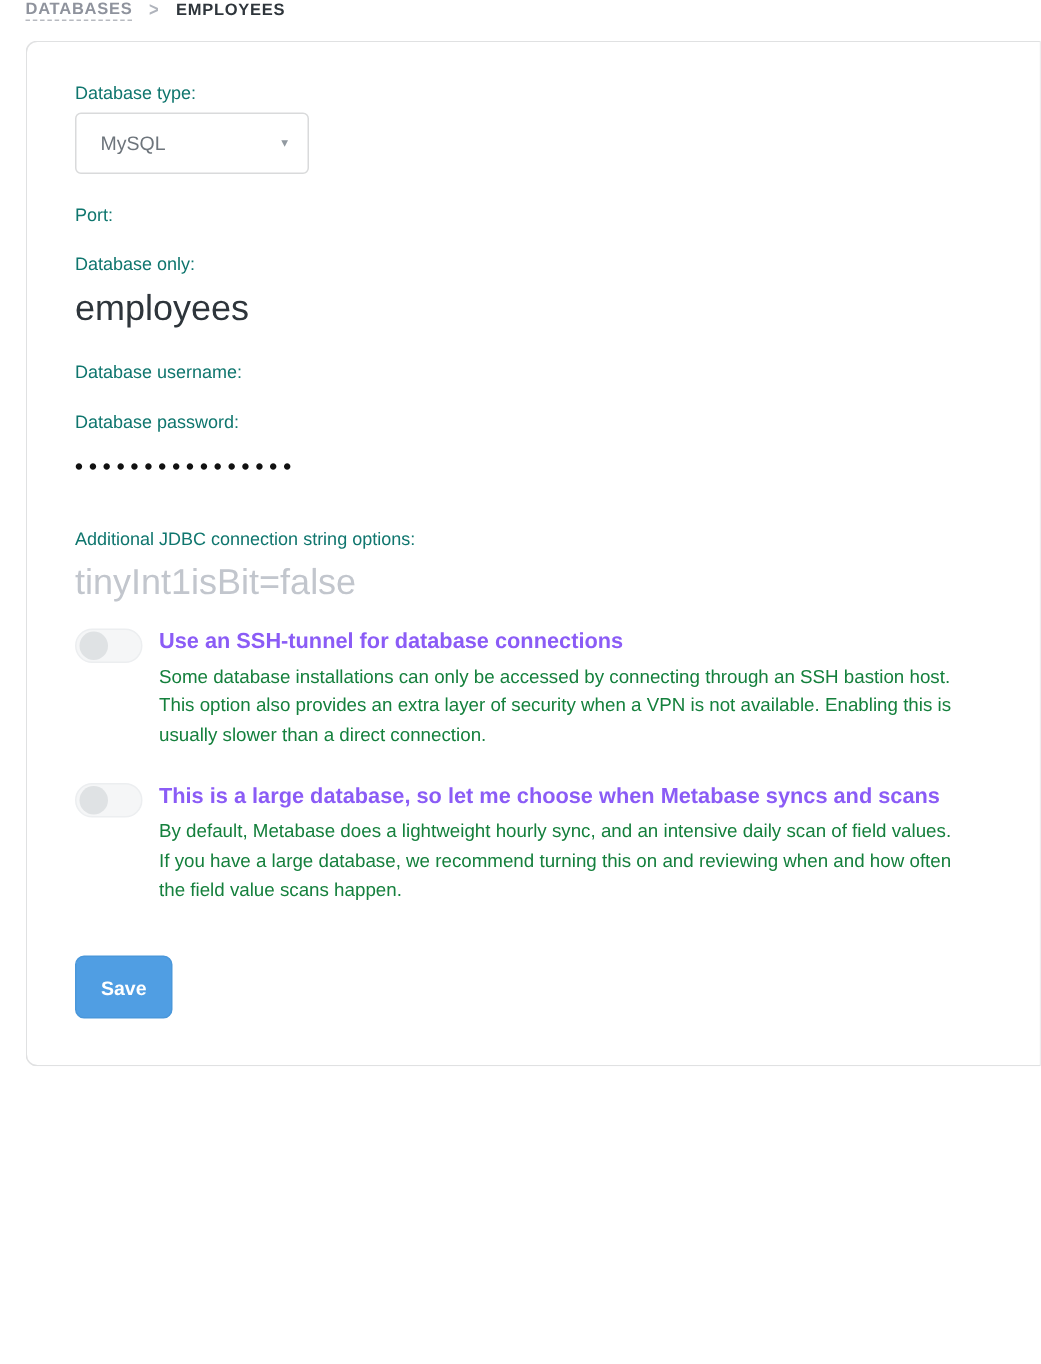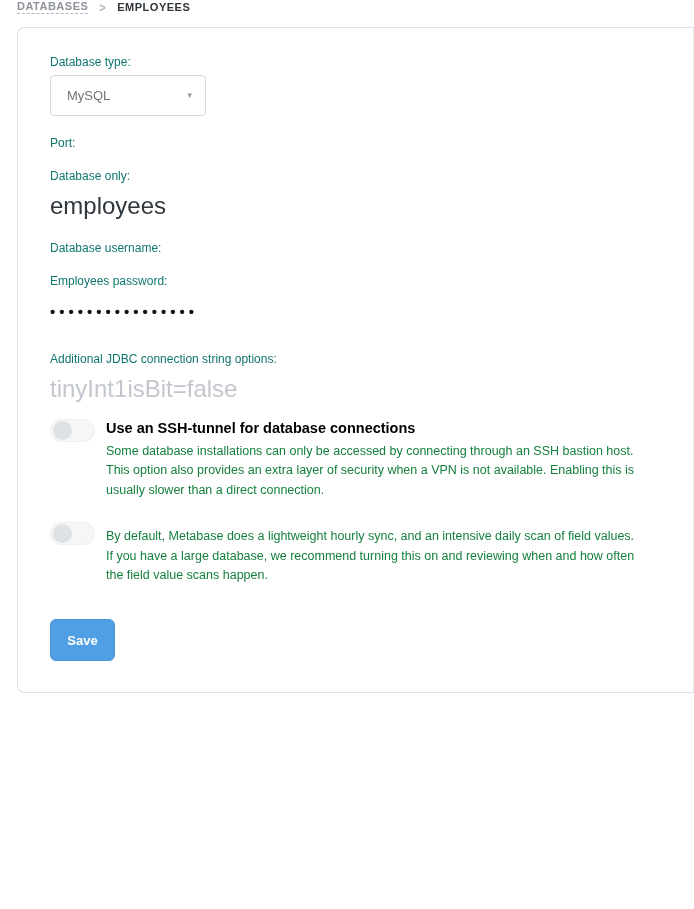--- a/index.html
+++ b/index.html
@@ -119,21 +119,21 @@
     left: 2px;
     top: 1px;
     width: 19px;
     height: 19px;
     border-radius: 50%;
     background: #dfe2e4;
   }
   .toggle-title {
     font-size: 14.5px;
     font-weight: bold;
-    color: #000000;
+    color: #8b5cf6;
     padding-top: 2px;
   }
   .toggle-desc {
     font-size: 12.5px;
     line-height: 1.55;
     color: #15803d;
     margin-top: 6px;
     max-width: 537px;
   }
 
@@ -180,21 +180,21 @@
   <div class="field-group">
     <label class="field-label">Database only:</label>
     <input class="big-input" type="text" value="employees" style="">
   </div>
 
   <div class="field-group">
     <label class="field-label">Database username:</label>
   </div>
 
   <div class="field-group password-group">
-    <label class="field-label">Employees password:</label>
+    <label class="field-label">Database password:</label>
     <input class="big-input password-input" type="text" value="••••••••••••••••" style="">
   </div>
 
   <div class="field-group jdbc-group">
     <label class="field-label">Additional JDBC connection string options:</label>
     <input class="big-input" type="text" placeholder="tinyInt1isBit=false" style="">
   </div>
 
   <div class="toggle-row">
     <div class="toggle">
@@ -204,19 +204,20 @@
       <div class="toggle-title">Use an SSH-tunnel for database connections</div>
       <div class="toggle-desc">Some database installations can only be accessed by connecting through an SSH bastion host. This option also provides an extra layer of security when a VPN is not available. Enabling this is usually slower than a direct connection.</div>
     </div>
   </div>
 
   <div class="toggle-row">
     <div class="toggle">
       <div class="toggle-knob"></div>
     </div>
     <div>
+      <div class="toggle-title">This is a large database, so let me choose when Metabase syncs and scans</div>
       <div class="toggle-desc">By default, Metabase does a lightweight hourly sync, and an intensive daily scan of field values. If you have a large database, we recommend turning this on and reviewing when and how often the field value scans happen.</div>
     </div>
   </div>
 
   <button class="save-button">Save</button>
 
 </main>
 
 </body></html>

